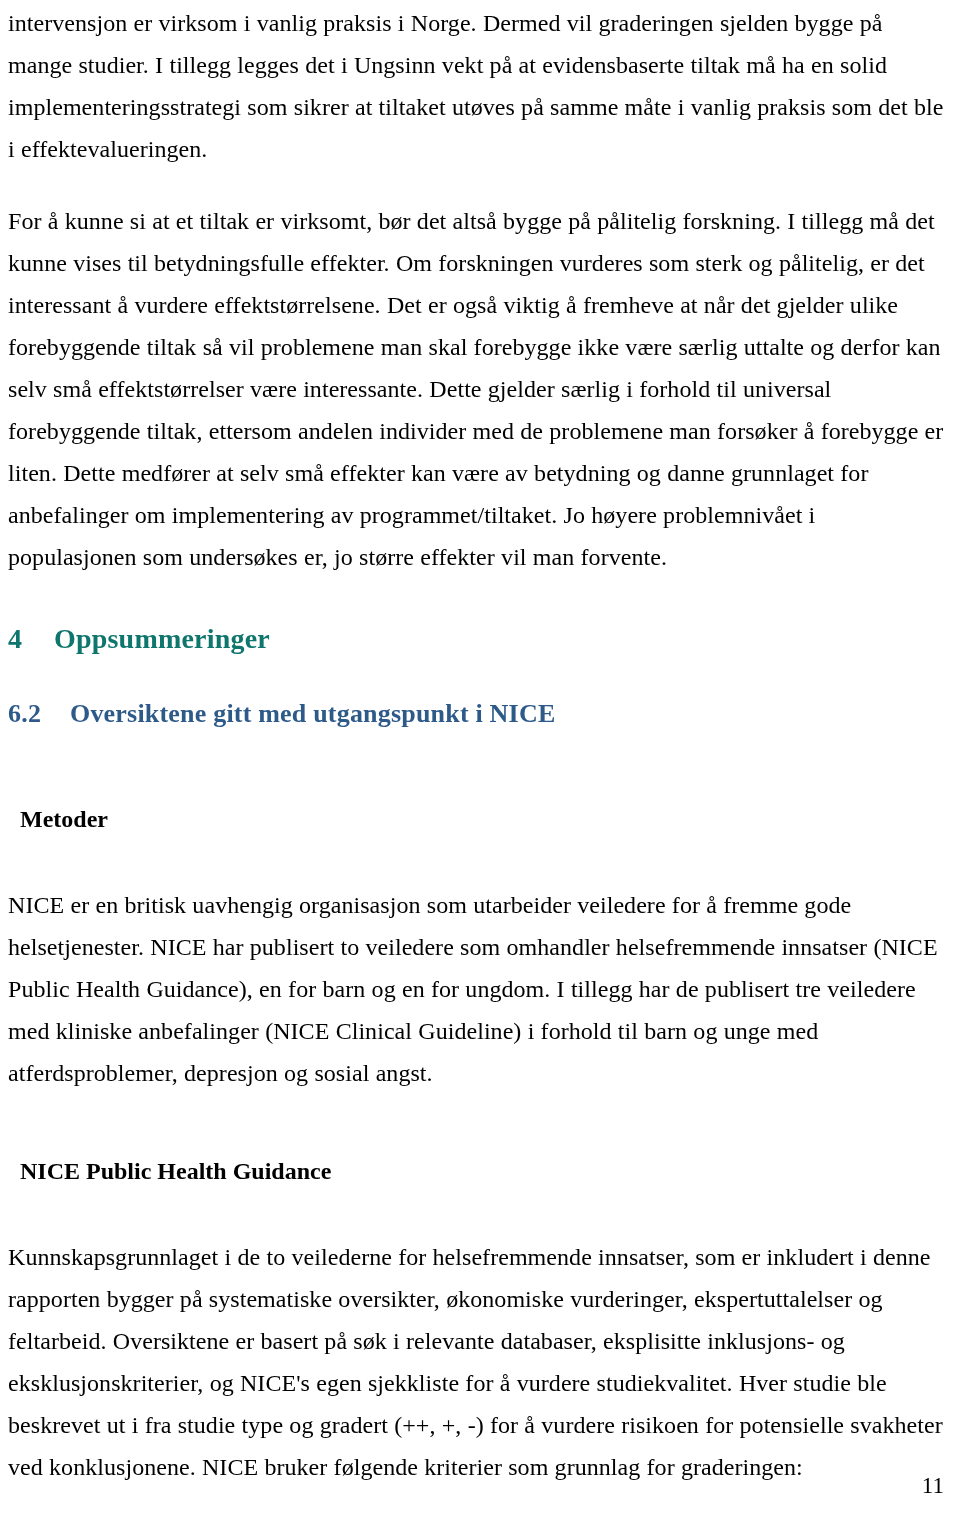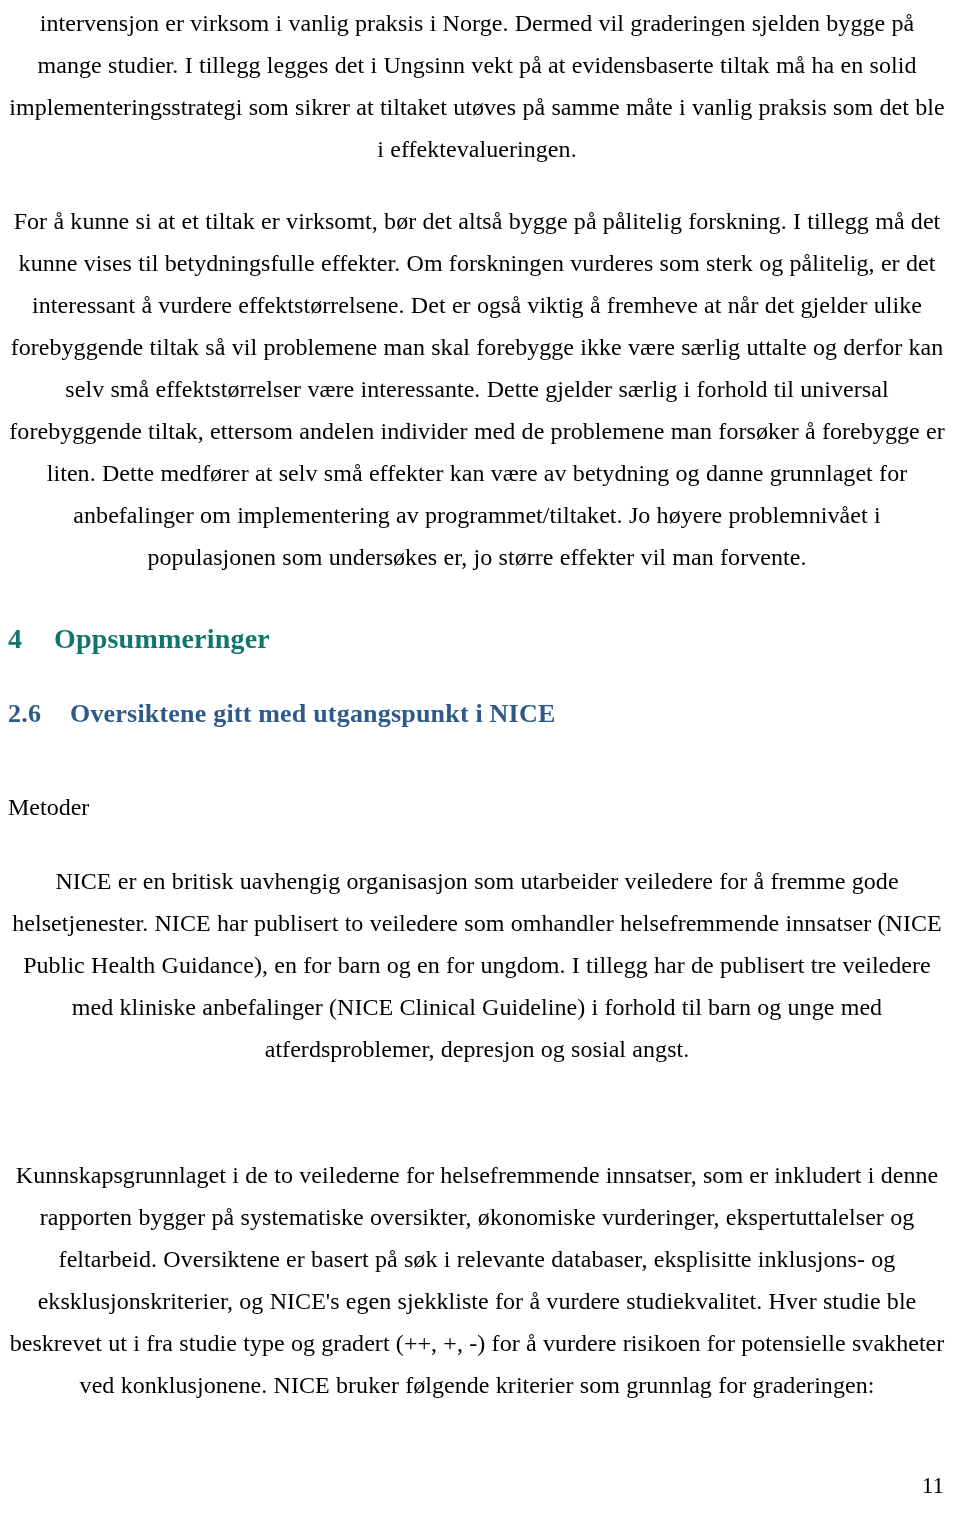--- a/index.html
+++ b/index.html
@@ -22,21 +22,21 @@
   }
 
   .doc-body {
     padding-top: 2px;
   }
 
   p.para {
     margin: 0;
     font-size: 24px;
     line-height: 42px;
-    text-align: center;
+    text-align: left;
     color: #000000;
     letter-spacing: 0.05px;
     word-spacing: 0.2px;
   }
 
   .para-gap-1 { height: 30px; }
   .gap-before-h1 { height: 42px; }
   .gap-after-h1 { height: 38px; }
   .gap-after-h2 { height: 58px; }
   .gap-after-sub { height: 36px; }
@@ -64,24 +64,24 @@
     color: #2e5a8a;
     letter-spacing: 0.2px;
   }
 
   h2.section .num {
     display: inline-block;
     min-width: 62px;
   }
 
   h3.subhead {
-    margin: 0;
+    margin: 12px;
     font-size: 24px;
     line-height: 34px;
-    font-weight: normal;
+    font-weight: bold;
     color: #000000;
   }
 
   .page-number {
     position: absolute;
     right: 16px;
     bottom: 14px;
     font-size: 23px;
     line-height: 28px;
     color: #000000;
@@ -104,33 +104,34 @@
 
     <div class="gap-before-h1"></div>
 
     <h1 class="chapter">
       <span class="num">4</span><span>Oppsummeringer</span>
     </h1>
 
     <div class="gap-after-h1"></div>
 
     <h2 class="section">
-      <span class="num">2.6</span><span>Oversiktene gitt med utgangspunkt i NICE</span>
+      <span class="num">6.2</span><span>Oversiktene gitt med utgangspunkt i NICE</span>
     </h2>
 
     <div class="gap-after-h2"></div>
 
     <h3 class="subhead">Metoder</h3>
 
     <div class="gap-after-sub"></div>
 
     <p class="para">NICE er en britisk uavhengig organisasjon som utarbeider veiledere for å fremme gode helsetjenester. NICE har publisert to veiledere som omhandler helsefremmende innsatser (NICE Public Health Guidance), en for barn og en for ungdom. I tillegg har de publisert tre veiledere med kliniske anbefalinger (NICE Clinical Guideline) i forhold til barn og unge med atferdsproblemer, depresjon og sosial angst.</p>
 
     <div class="gap-before-sub2"></div>
 
+    <h3 class="subhead">NICE Public Health Guidance</h3>
 
     <div class="gap-after-sub"></div>
 
     <p class="para">Kunnskapsgrunnlaget i de to veilederne for helsefremmende innsatser, som er inkludert i denne rapporten bygger på systematiske oversikter, økonomiske vurderinger, ekspertuttalelser og feltarbeid. Oversiktene er basert på søk i relevante databaser, eksplisitte inklusjons- og eksklusjonskriterier, og NICE's egen sjekkliste for å vurdere studiekvalitet. Hver studie ble beskrevet ut i fra studie type og gradert (++, +, -) for å vurdere risikoen for potensielle svakheter ved konklusjonene. NICE bruker følgende kriterier som grunnlag for graderingen:</p>
 
   </div>
 
   <div class="page-number">11</div>
 
 </div>

